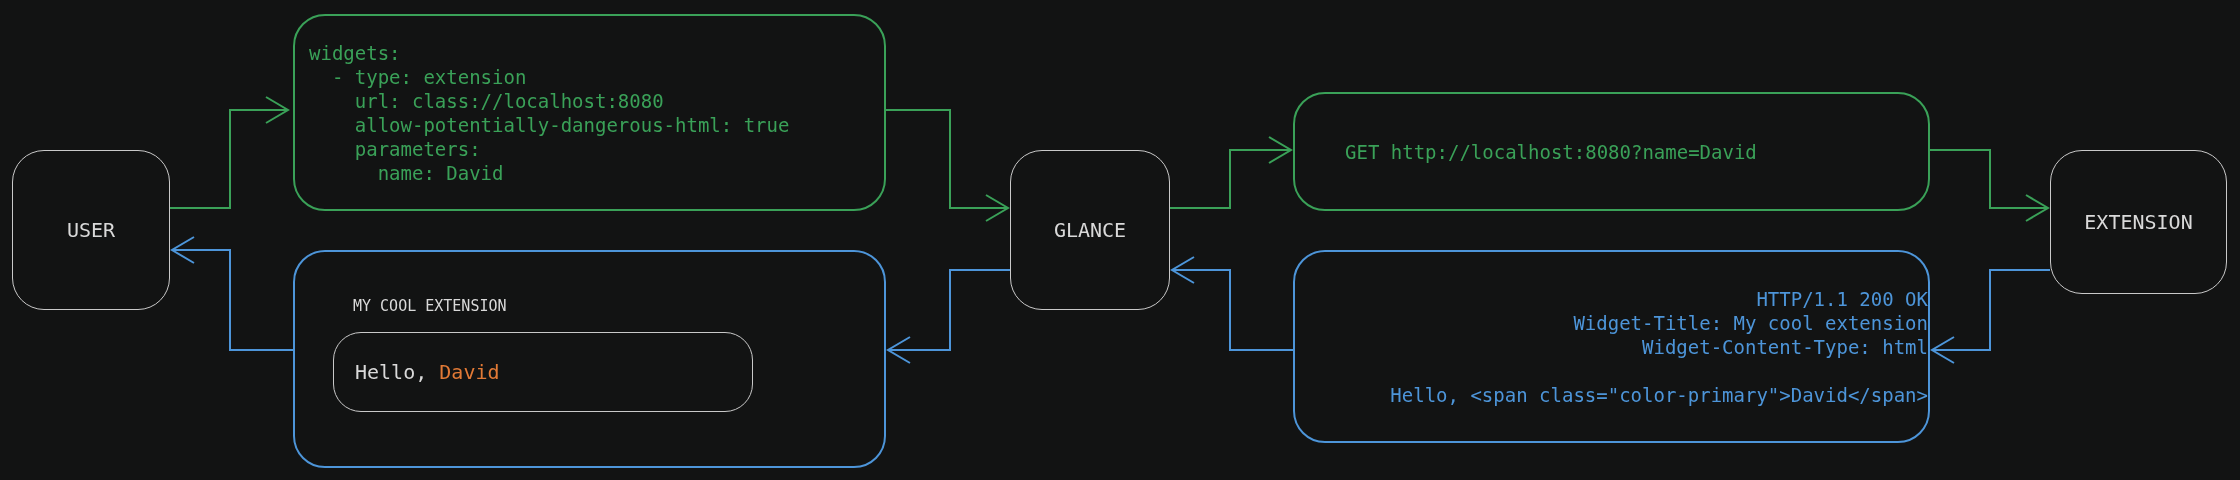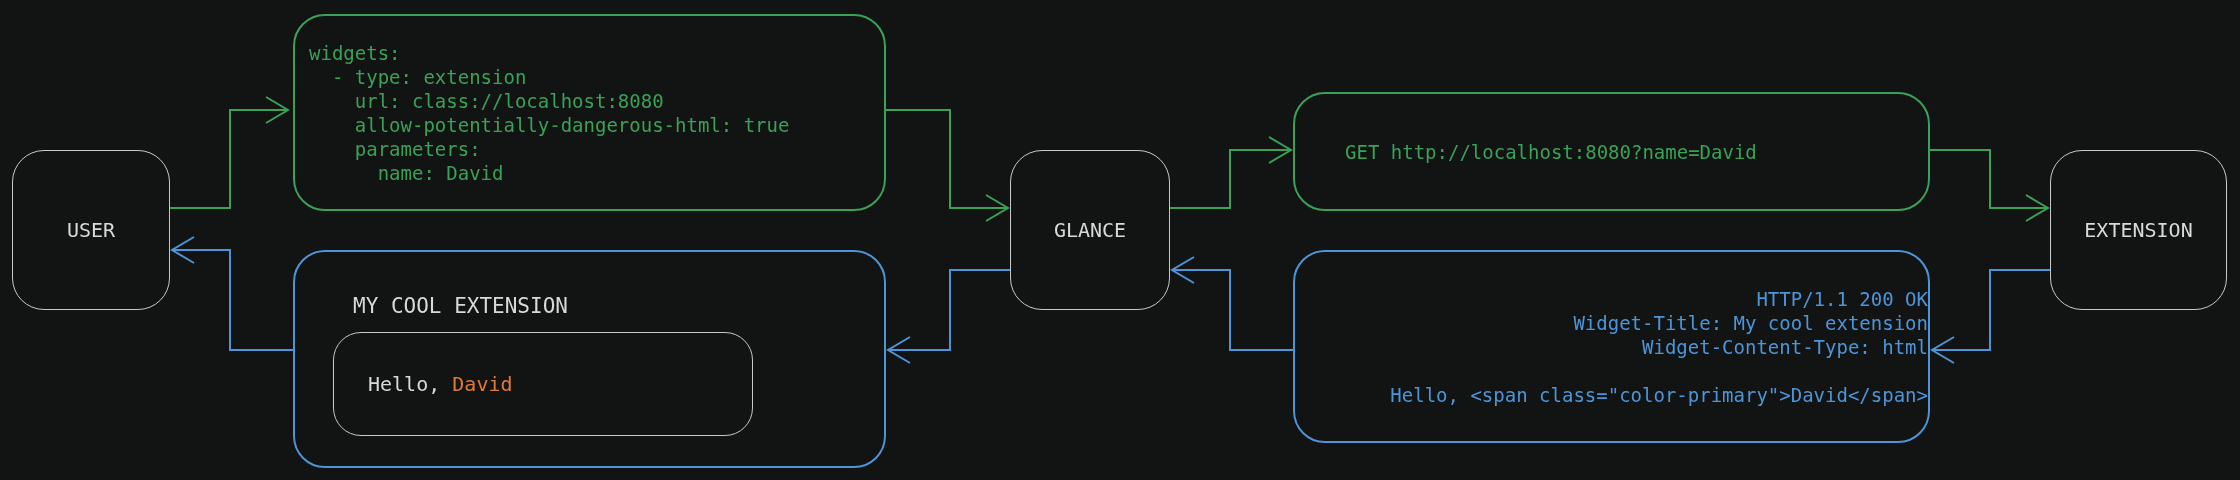--- a/index.html
+++ b/index.html
@@ -40,21 +40,21 @@
   .node {
     border: 1.5px solid var(--node-border);
     color: var(--text-light);
     display: flex;
     align-items: center;
     justify-content: center;
     font-size: 20px;
   }
   .node-user      { left: 12px;   top: 150px; width: 158px; height: 160px; align-items: center; }
   .node-glance    { left: 1010px; top: 150px; width: 160px; height: 160px; }
-  .node-extension { left: 2050px; top: 150px; width: 177px; height: 160px; }
+  .node-extension { left: 2050px; top: 150px; width: 177px; height: 144px; }
 
   .code-box {
     border: 2px solid;
     font-size: 19px;
     line-height: 24px;
     display: flex;
     flex-direction: column;
     justify-content: center;
   }
   .green-box { border-color: var(--green); color: var(--green); }
@@ -66,34 +66,33 @@
   .request-box  { left: 1293px; top: 92px;  width: 637px; height: 119px; padding-left: 50px; }
   .response-box { left: 1293px; top: 250px; width: 637px; height: 193px; padding-left: 50px; text-align: right; }
 
   .widget-box {
     left: 293px; top: 250px; width: 593px; height: 218px;
     border: 2px solid var(--blue);
   }
   .widget-title {
     position: absolute;
     left: 58px; top: 42px;
-    font-size: 21px;
+    font-size: 15px;
     line-height: 24px;
     color: var(--text-light);
     white-space: pre;
   }
   .widget-inner {
     position: absolute;
     left: 38px; top: 80px;
-    width: 420px; height: 104px;
+    width: 420px; height: 80px;
     border: 1.5px solid var(--node-border);
     border-radius: 28px;
     display: flex;
     align-items: center;
-    padding-left: 13px;
   }
   .widget-inner .line {
     padding-left: 21px;
     font-size: 20px;
     color: var(--text-light);
     white-space: pre;
   }
   .widget-name { color: var(--orange); }
 </style>
 </head>

